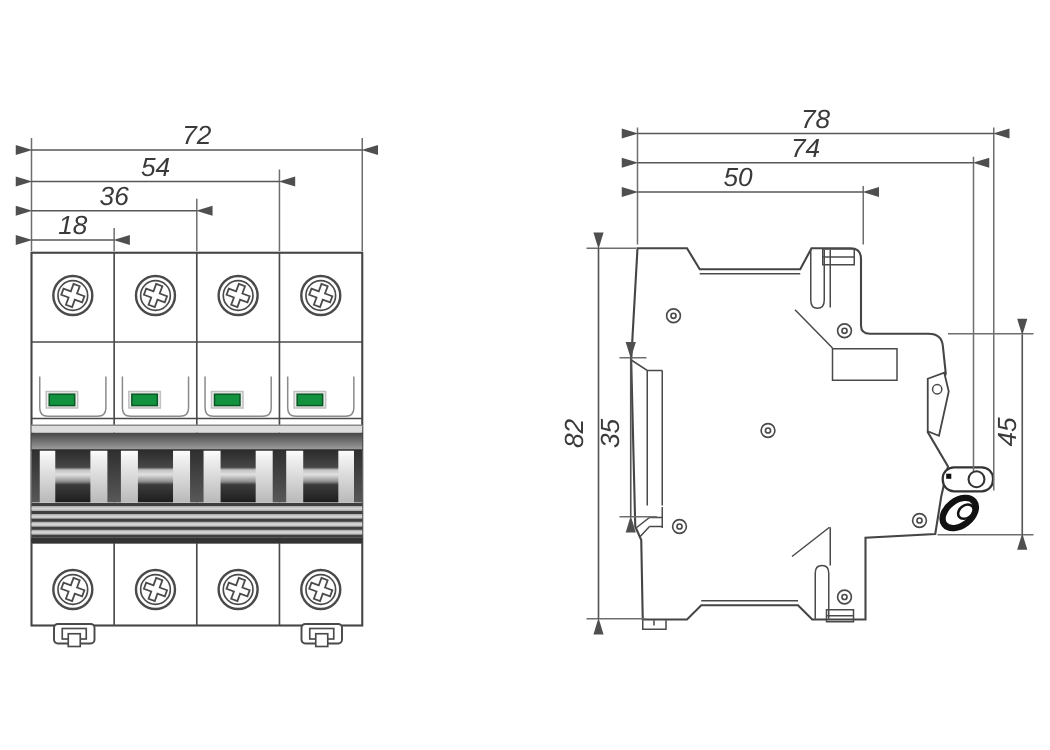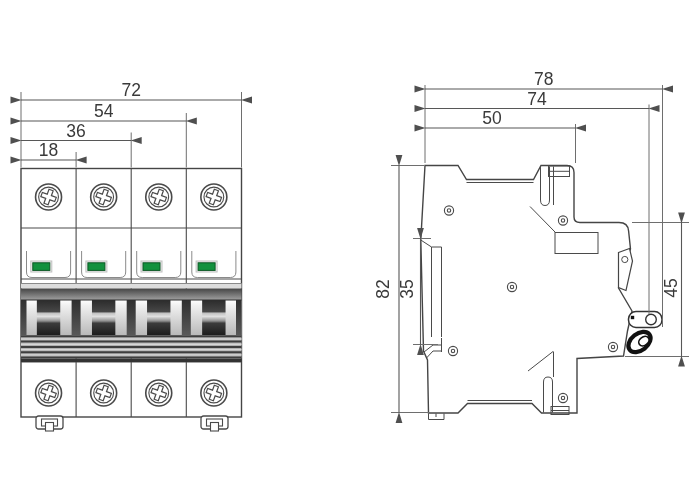--- a/index.html
+++ b/index.html
@@ -1,17 +1,17 @@
 <!DOCTYPE html>
 <html><head>
 <meta charset="utf-8">
 <style>
   html,body{margin:0;padding:0;background:#ffffff;}
   .canvas{position:relative;width:700px;height:500px;background:#ffffff;overflow:hidden;
-          font-family:"Liberation Sans", sans-serif;}
+          font-family:"Liberation Sans", sans-serif;font-style:italic;}
   svg{position:absolute;left:0;top:0;}
   text{font-family:"Liberation Sans", sans-serif;font-size:17.5px;fill:#3a3a3a;}
   .dim{stroke:#575757;stroke-width:1.1;fill:none;}
   .ext{stroke:#6e6e6e;stroke-width:1;fill:none;}
   .body{stroke:#454545;stroke-width:1.4;fill:#ffffff;}
   .ln{stroke:#4a4a4a;stroke-width:1.1;fill:none;}
   .lnlight{stroke:#8a8a8a;stroke-width:1;fill:none;}
   .detail{stroke:#4a4a4a;stroke-width:1;fill:none;}
   .rivet{stroke:#4a4a4a;stroke-width:1.1;fill:#ffffff;}
 </style>

